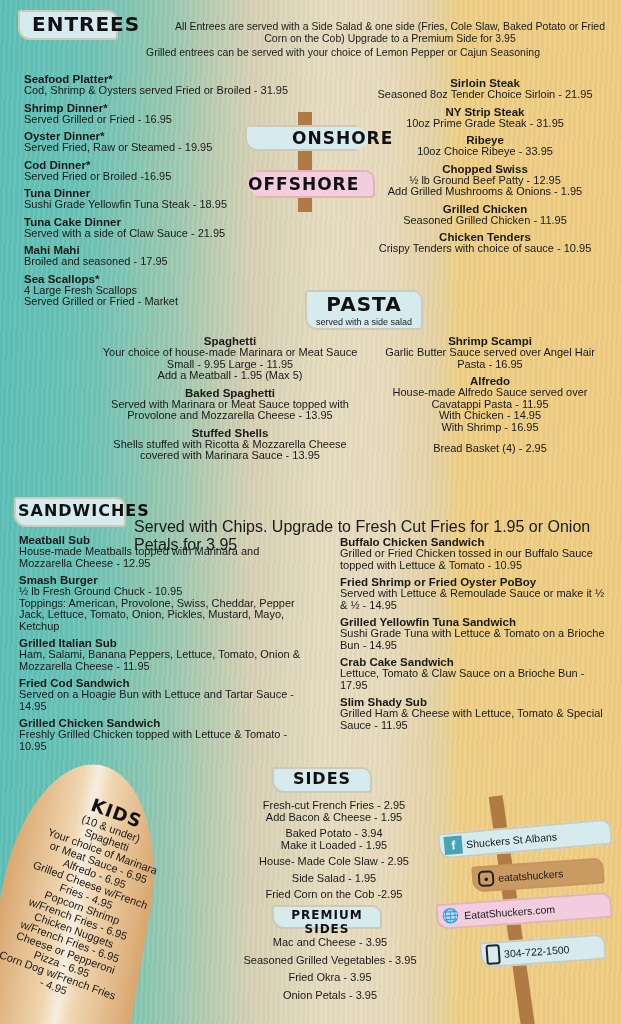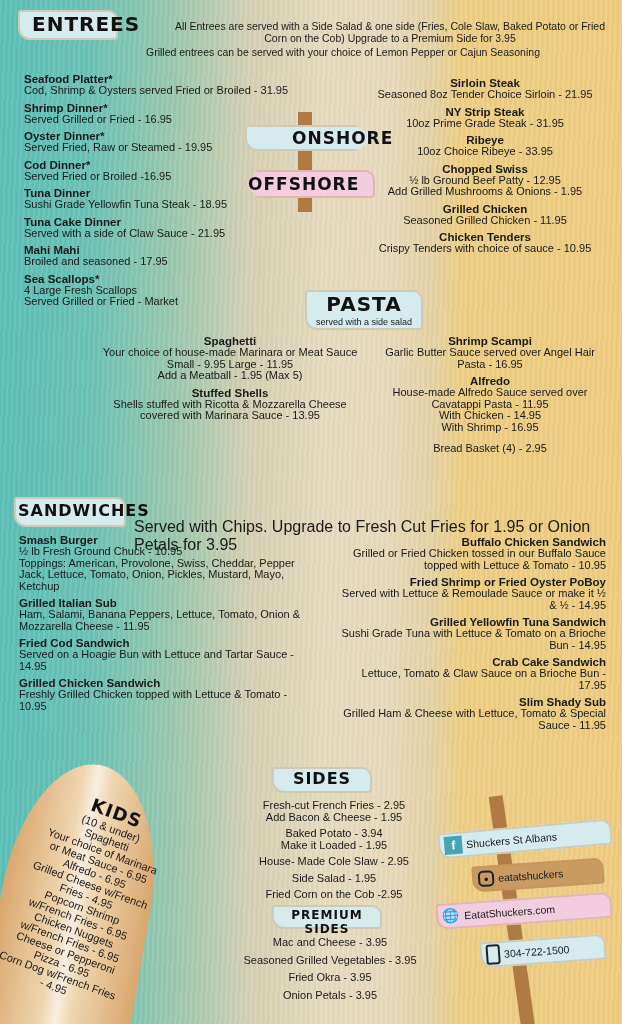--- a/index.html
+++ b/index.html
@@ -13,21 +13,21 @@
   .plank { position:absolute; background:#d5ebee; border-radius:3px 10px 4px 12px; box-shadow: inset 0 0 0 2px rgba(196,140,80,0.35); }
   .plank.pink { background:#f2cde0; }
   .plank.brown { background:#c99b63; }
   .head-font { font-family:"DejaVu Sans", sans-serif; font-weight:bold; letter-spacing:1px; color:#111; }
   .note { font-size:10.5px; text-align:center; line-height:12px;padding-left:32px; }
   .item { margin-bottom:5px; }
   .iname { font-weight:bold; font-size:11.5px; line-height:12px; }
   .idesc { font-size:11px; line-height:11.5px; }
   .left-col { left:24px; width:300px; }
   .center { text-align:center; }
-  .right { text-align:right; }
+  .right { text-align:left; }
   .post { position:absolute; background:#b07a45; }
   .kids-board { position:absolute; left:25px; top:765px; width:150px; height:300px;
     background: linear-gradient(90deg, #d9a66e 0%, #f0d6b0 40%, #f7eee0 50%, #f0d6b0 60%, #d9a66e 100%);
     border-radius: 75px 75px 0 0 / 140px 140px 0 0; transform: rotate(10deg); transform-origin:center top; }
   .kids-text { position:absolute; left:40px; top:775px; width:170px; transform: rotate(20deg); transform-origin:left top;
     font-size:11px; line-height:12px; text-align:center; }
   .sign { position:absolute; height:26px; display:flex; align-items:center; gap:4px; padding-left:6px; font-size:10.5px; }
   .icon-box { width:18px; height:18px; display:inline-flex; align-items:center; justify-content:center; font-size:12px; font-weight:bold; }
 </style>
 </head>
@@ -118,20 +118,24 @@
   <div class="abs center" style="left:300px; top:317px; width:128px; font-size:9px;">served with a side salad</div>
 
   <div class="abs center" style="left:95px; top:335px; width:270px;">
     <div class="item">
         <div class="iname">Spaghetti</div>
         <div class="idesc">Your choice of house-made Marinara or Meat Sauce</div>
         <div class="idesc">Small - 9.95  Large - 11.95</div>
         <div class="idesc">Add a Meatball - 1.95 (Max 5)</div>
       </div>
     <div class="item">
+        <div class="iname">Baked Spaghetti</div>
+        <div class="idesc">Served with Marinara or Meat Sauce topped with Provolone and Mozzarella Cheese - 13.95</div>
+      </div>
+    <div class="item">
         <div class="iname">Stuffed Shells</div>
         <div class="idesc">Shells stuffed with Ricotta &amp; Mozzarella Cheese covered with Marinara Sauce - 13.95</div>
       </div>
   </div>
 
   <div class="abs center" style="left:370px; top:335px; width:240px;">
     <div class="item">
         <div class="iname">Shrimp Scampi</div>
         <div class="idesc">Garlic Butter Sauce served over Angel Hair Pasta  - 16.95</div>
       </div>
@@ -143,20 +147,24 @@
         <div class="idesc">With Shrimp - 16.95</div>
       </div>
     <div class="idesc" style="margin-top:10px;">Bread Basket (4) - 2.95</div>
   </div>
 
   <div class="plank" style="left:14px; top:497px; width:112px; height:30px;"></div>
   <div class="abs head-font" style="left:18px; top:501px; font-size:16px;">SANDWICHES</div>
   <div class="abs" style="left:134px; top:518px; font-size:16px;">Served with Chips. Upgrade to Fresh Cut Fries for 1.95 or Onion Petals for 3.95</div>
 
   <div class="abs" style="left:19px; top:534px; width:290px;">
+    <div class="item">
+        <div class="iname">Meatball Sub</div>
+        <div class="idesc">House-made Meatballs topped with Marinara and Mozzarella Cheese - 12.95</div>
+      </div>
     <div class="item">
         <div class="iname">Smash Burger</div>
         <div class="idesc">½ lb Fresh Ground Chuck - 10.95</div>
         <div class="idesc">Toppings:  American, Provolone, Swiss, Cheddar, Pepper Jack, Lettuce, Tomato, Onion, Pickles, Mustard, Mayo, Ketchup</div>
       </div>
     <div class="item">
         <div class="iname">Grilled Italian Sub</div>
         <div class="idesc">Ham, Salami, Banana Peppers, Lettuce, Tomato, Onion &amp; Mozzarella Cheese - 11.95</div>
       </div>
     <div class="item">

